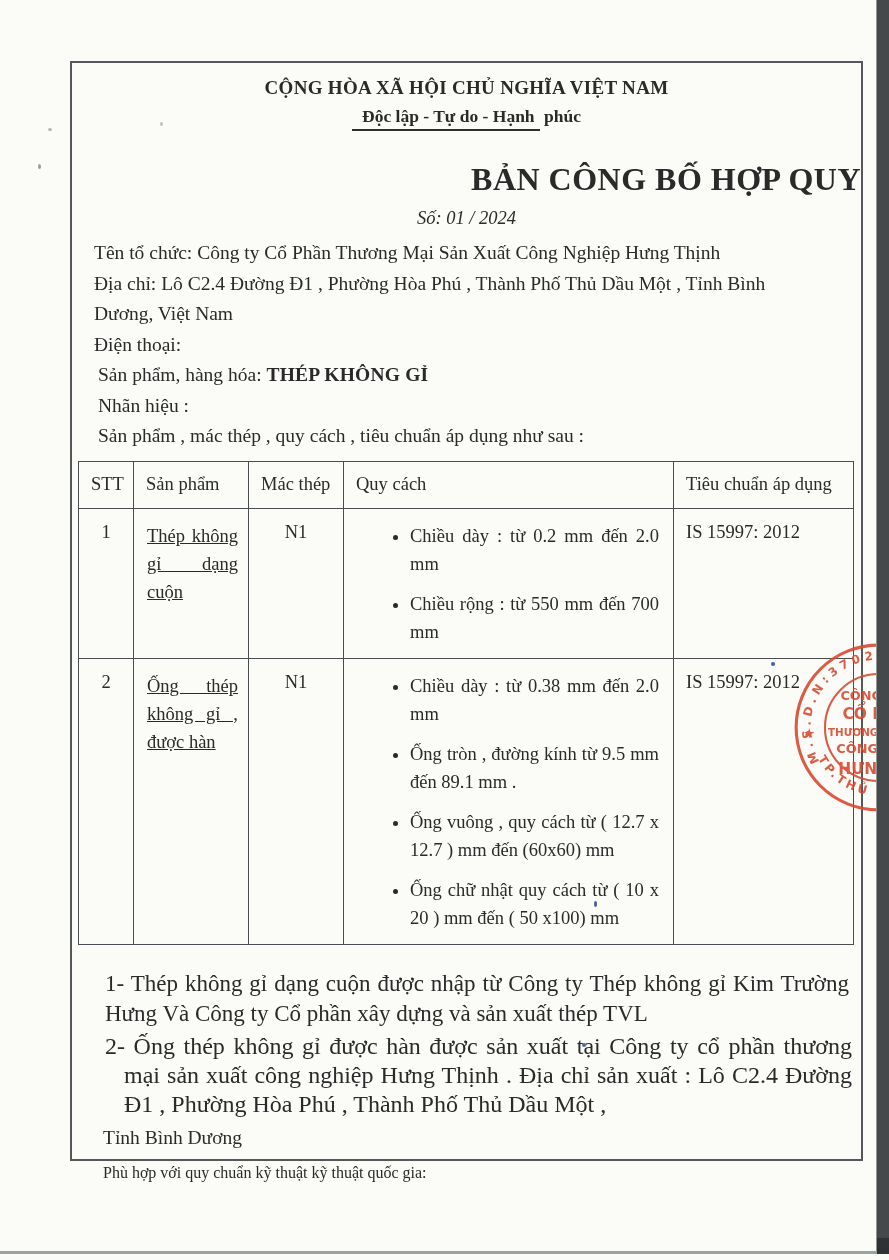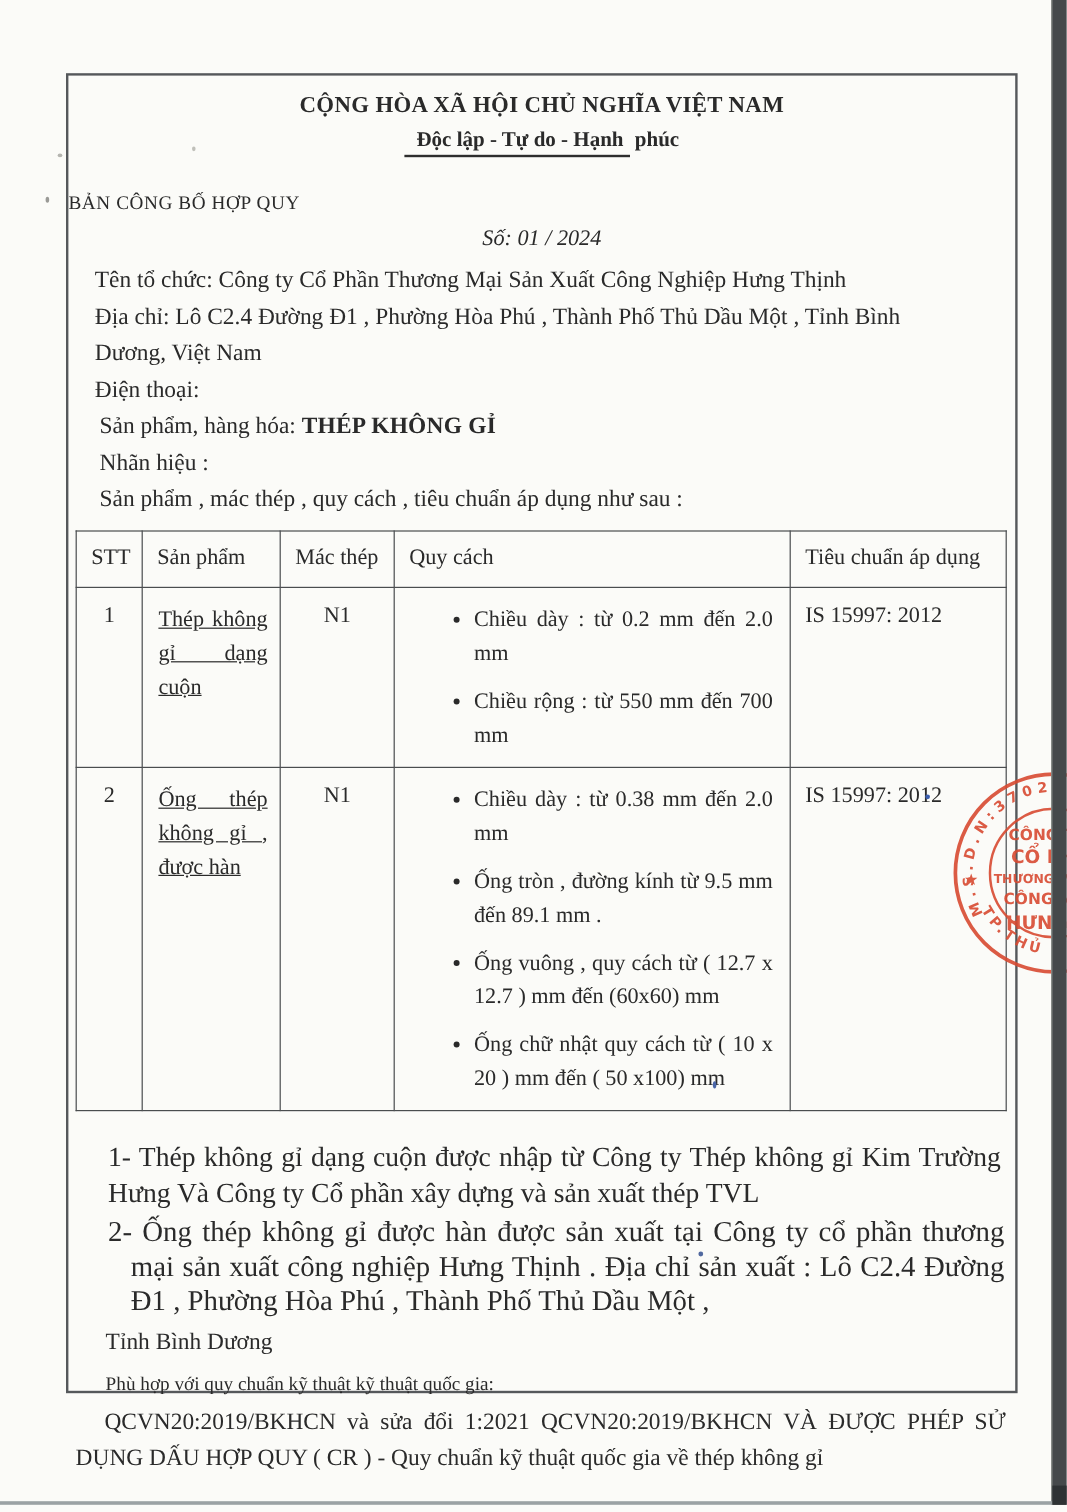--- a/index.html
+++ b/index.html
@@ -2,30 +2,30 @@
 <html><head>
 <meta charset="utf-8">
 <style>
   html,body{margin:0;padding:0;}
   body{
     width:889px;height:1260px;position:relative;overflow:hidden;
     background:#fbfbf8;color:#2a2a2a;
     font-family:"Liberation Serif","DejaVu Serif",serif;
   }
   .page-border{
-    position:absolute;left:55px;top:61px;width:793px;height:1100px;
+    position:absolute;left:70px;top:61px;width:793px;height:1100px;
     border:2px solid #55585b;box-sizing:border-box;z-index:1;
   }
   p{margin:0;}
   
   .nat{text-align:center;margin-top:14px;}
   .nat-line1{font-weight:bold;font-size:19px;letter-spacing:.3px;}
   .nat-line2{font-weight:bold;font-size:17.5px;margin-top:7px;}
   .nat-line2 .u{display:inline-block;border-bottom:2.5px solid #2e2e2e;padding:0 5px 2px 10px;}
-  .doc-title{text-align:left;font-weight:normal;font-size:16px;margin-top:30px;letter-spacing:.5px;}
+  .doc-title{text-align:right;font-weight:bold;font-size:32px;margin-top:30px;letter-spacing:.5px;}
   .doc-no{text-align:center;font-size:18.5px;margin-top:10px;font-style:italic;}
   
   .info{margin:9px 42px 0 22px;font-size:19.5px;line-height:30.5px;}
   .p-product,.p-brand,.p-intro{margin-left:4px;}
   .p-product b{letter-spacing:.2px;text-align:center;}
   
   table.spec{border-collapse:collapse;margin:9px 0 0 6px;width:775px;font-size:18.5px;table-layout:fixed;}
   table.spec th,table.spec td{border:1.5px solid #4a4d4f;}
   table.spec th{height:38px;font-weight:normal;text-align:left;padding:4px 6px 4px 12px;}
   th.h-stt,td.stt{text-align:center;}
@@ -133,21 +133,20 @@
         </td>
         <td class="tc">IS 15997: 2012</td>
       </tr>
     </tbody>
   </table>
 
   <p class="note-1">1- Thép không gỉ dạng cuộn được nhập từ Công ty Thép không gỉ Kim Trường Hưng Và Công ty Cổ phần xây dựng và sản xuất thép TVL</p>
   <p class="note-2">2- Ống thép không gỉ được hàn được sản xuất tại Công ty cổ phần thương mại sản xuất công nghiệp Hưng Thịnh . Địa chỉ sản xuất : Lô C2.4 Đường Đ1 , Phường Hòa Phú , Thành Phố Thủ Dầu Một ,</p>
   <p class="note-3">Tỉnh Bình Dương</p>
   <p class="conf-intro">Phù hợp với quy chuẩn kỹ thuật kỹ thuật quốc gia:</p>
-  <p class="conf-body">QCVN20:2019/BKHCN và sửa đổi 1:2021 QCVN20:2019/BKHCN VÀ ĐƯỢC PHÉP SỬ DỤNG DẤU HỢP QUY ( CR ) - Quy chuẩn kỹ thuật quốc gia về thép không gỉ</p>
 
 </div>
 
 <svg class="stamp" width="175" height="175" viewBox="0 0 170 170">
   <defs>
     <path id="arcTop" d="M 27.8 118 A 66 66 0 1 1 147 62.4" fill="none"></path>
     <path id="arcBottom" d="M 23 107.6 A 66 66 0 0 0 147 107.6" fill="none"></path>
   </defs>
   <circle cx="85" cy="85" r="80" fill="none" stroke="#d84a31" stroke-width="3"></circle>
   <circle cx="85" cy="85" r="52" fill="none" stroke="#d84a31" stroke-width="2"></circle>

